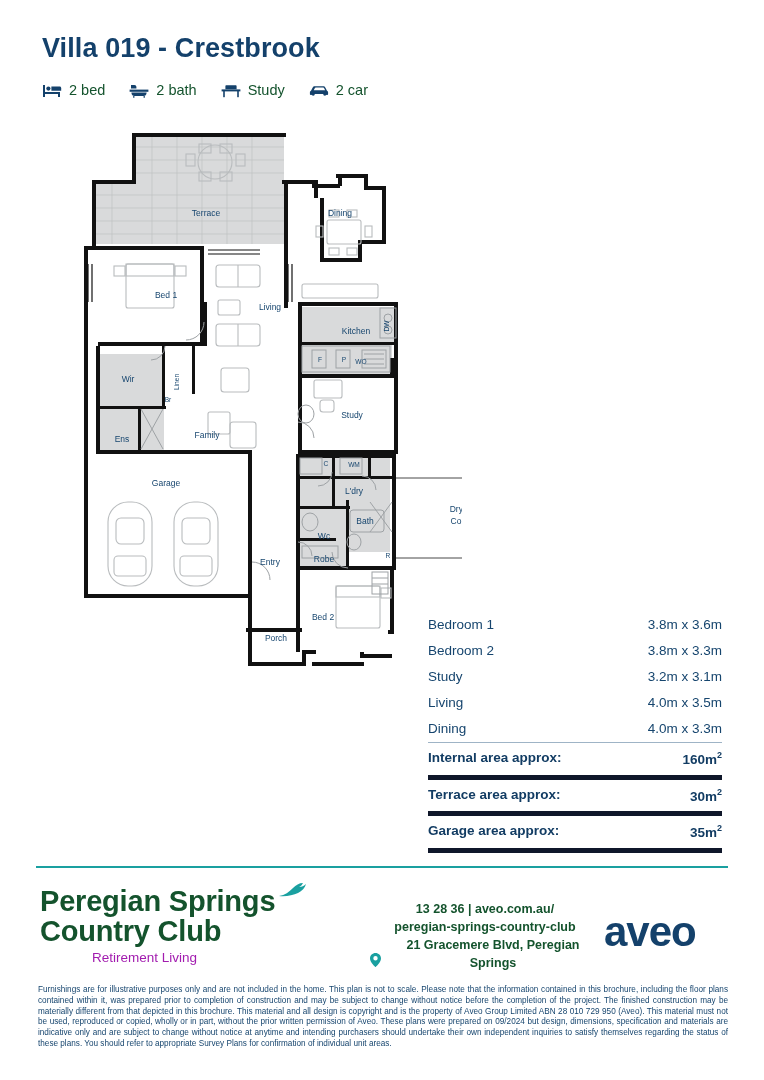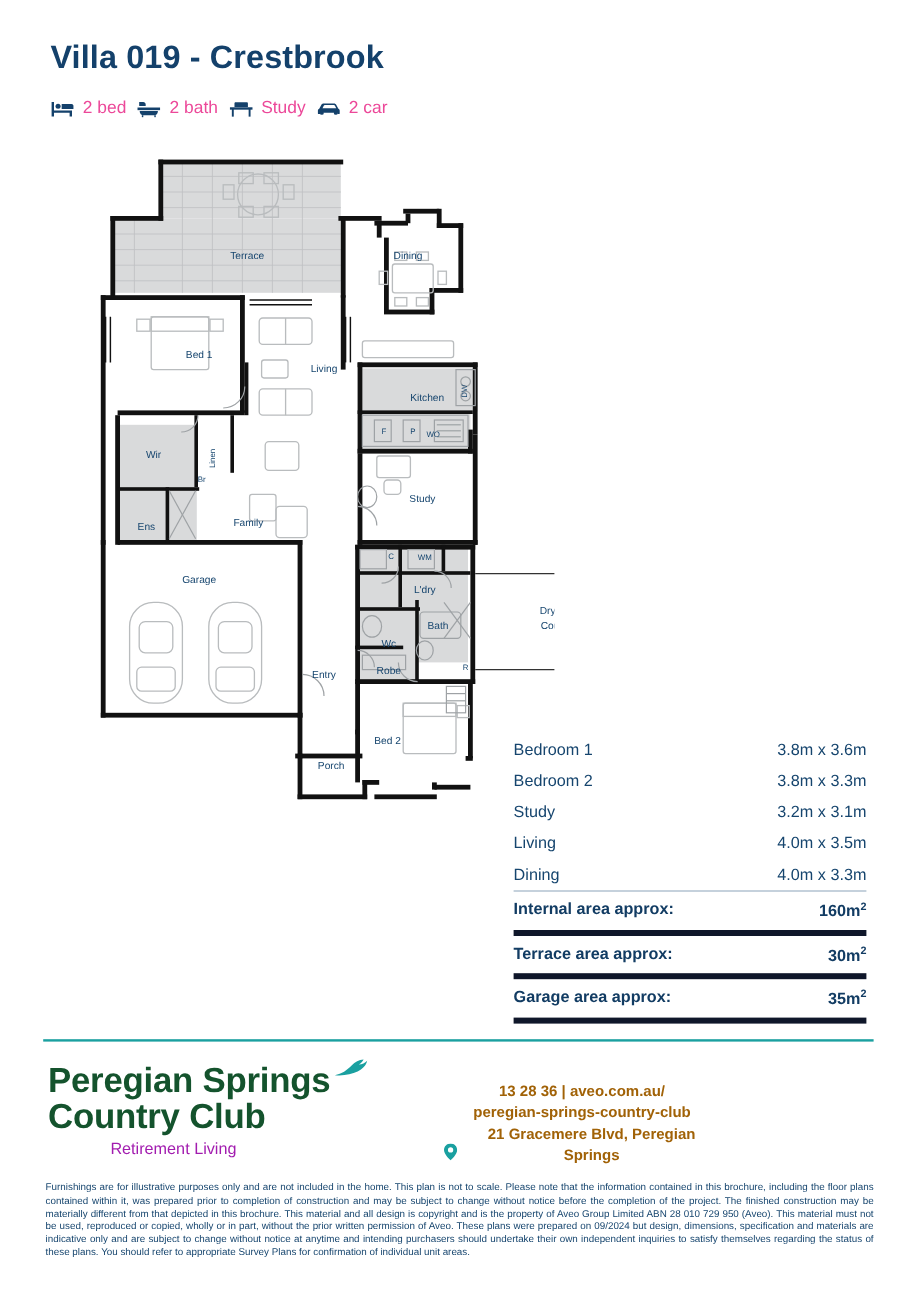--- a/index.html
+++ b/index.html
@@ -32,23 +32,23 @@
     font-weight: bold;
     color: #14416b;
     letter-spacing: 0.1px;
   }
   .specs {
     position: absolute;
     left: 42px;
     top: 82px;
     display: flex;
     align-items: center;
-    gap: 9px;
+    gap: 24px;
     font-size: 14.5px;
-    color: #ec4899;
+    color: #14532d;
   }
   .spec {
     display: flex;
     align-items: center;
     gap: 7px;
   }
   .spec .glyph {
     display: inline-flex;
     align-items: flex-end;
     justify-content: center;
@@ -130,21 +130,21 @@
     width: 36px;
     height: 22px;
   }
   .contact {
     position: absolute;
     left: 370px;
     top: 900px;
     width: 230px;
     text-align: center;
     font-size: 12.5px;
-    color: #a16207;
+    color: #14532d;
     line-height: 1.45;
   }
   .contact .bold { font-weight: bold; }
   .contact .addr {
     display: inline-flex;
     align-items: flex-end;
     gap: 5px;
     font-weight: bold;
   }
   .pin { color: #1aa0a0; }
@@ -551,16 +551,17 @@
         <span class="pin">
           <svg width="11" height="14" viewBox="0 0 11 14">
               <path fill="#1aa0a0" d="M5.5 0C2.5 0 0 2.4 0 5.4 0 9.3 5.5 14 5.5 14S11 9.3 11 5.4C11 2.4 8.5 0 5.5 0zm0 7.5a2.2 2.2 0 1 1 0-4.4 2.2 2.2 0 0 1 0 4.4z"></path>
             </svg>
         </span>
         <span>21 Gracemere Blvd, Peregian Springs</span>
       </span>
     </div>
   </div>
 
+  <div class="aveo">aveo</div>
 
   <div class="disclaimer">Furnishings are for illustrative purposes only and are not included in the home. This plan is not to scale. Please note that the information contained in this brochure, including the floor plans contained within it, was prepared prior to completion of construction and may be subject to change without notice before the completion of the project. The finished construction may be materially different from that depicted in this brochure. This material and all design is copyright and is the property of Aveo Group Limited ABN 28 010 729 950 (Aveo). This material must not be used, reproduced or copied, wholly or in part, without the prior written permission of Aveo. These plans were prepared on 09/2024 but design, dimensions, specification and materials are indicative only and are subject to change without notice at anytime and intending purchasers should undertake their own independent inquiries to satisfy themselves regarding the status of these plans. You should refer to appropriate Survey Plans for confirmation of individual unit areas.</div>
 
 </div>
 
 </body></html>

